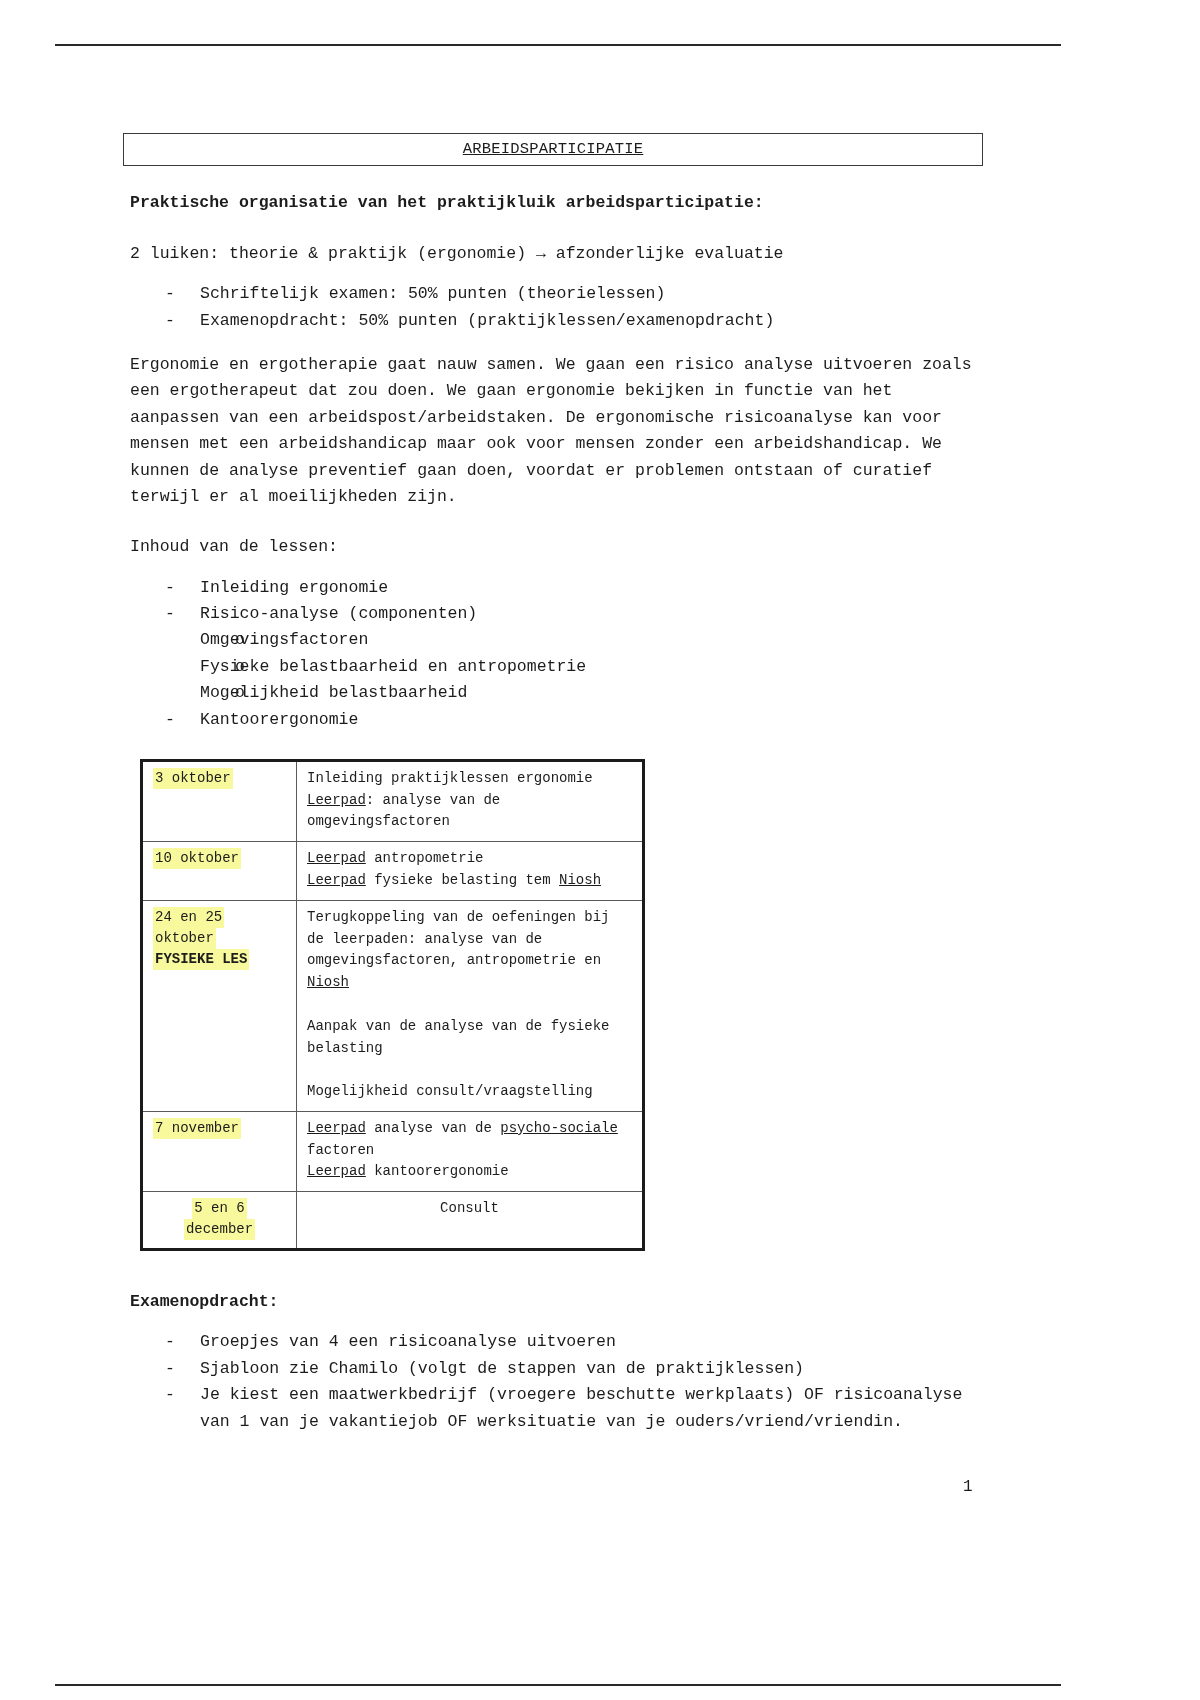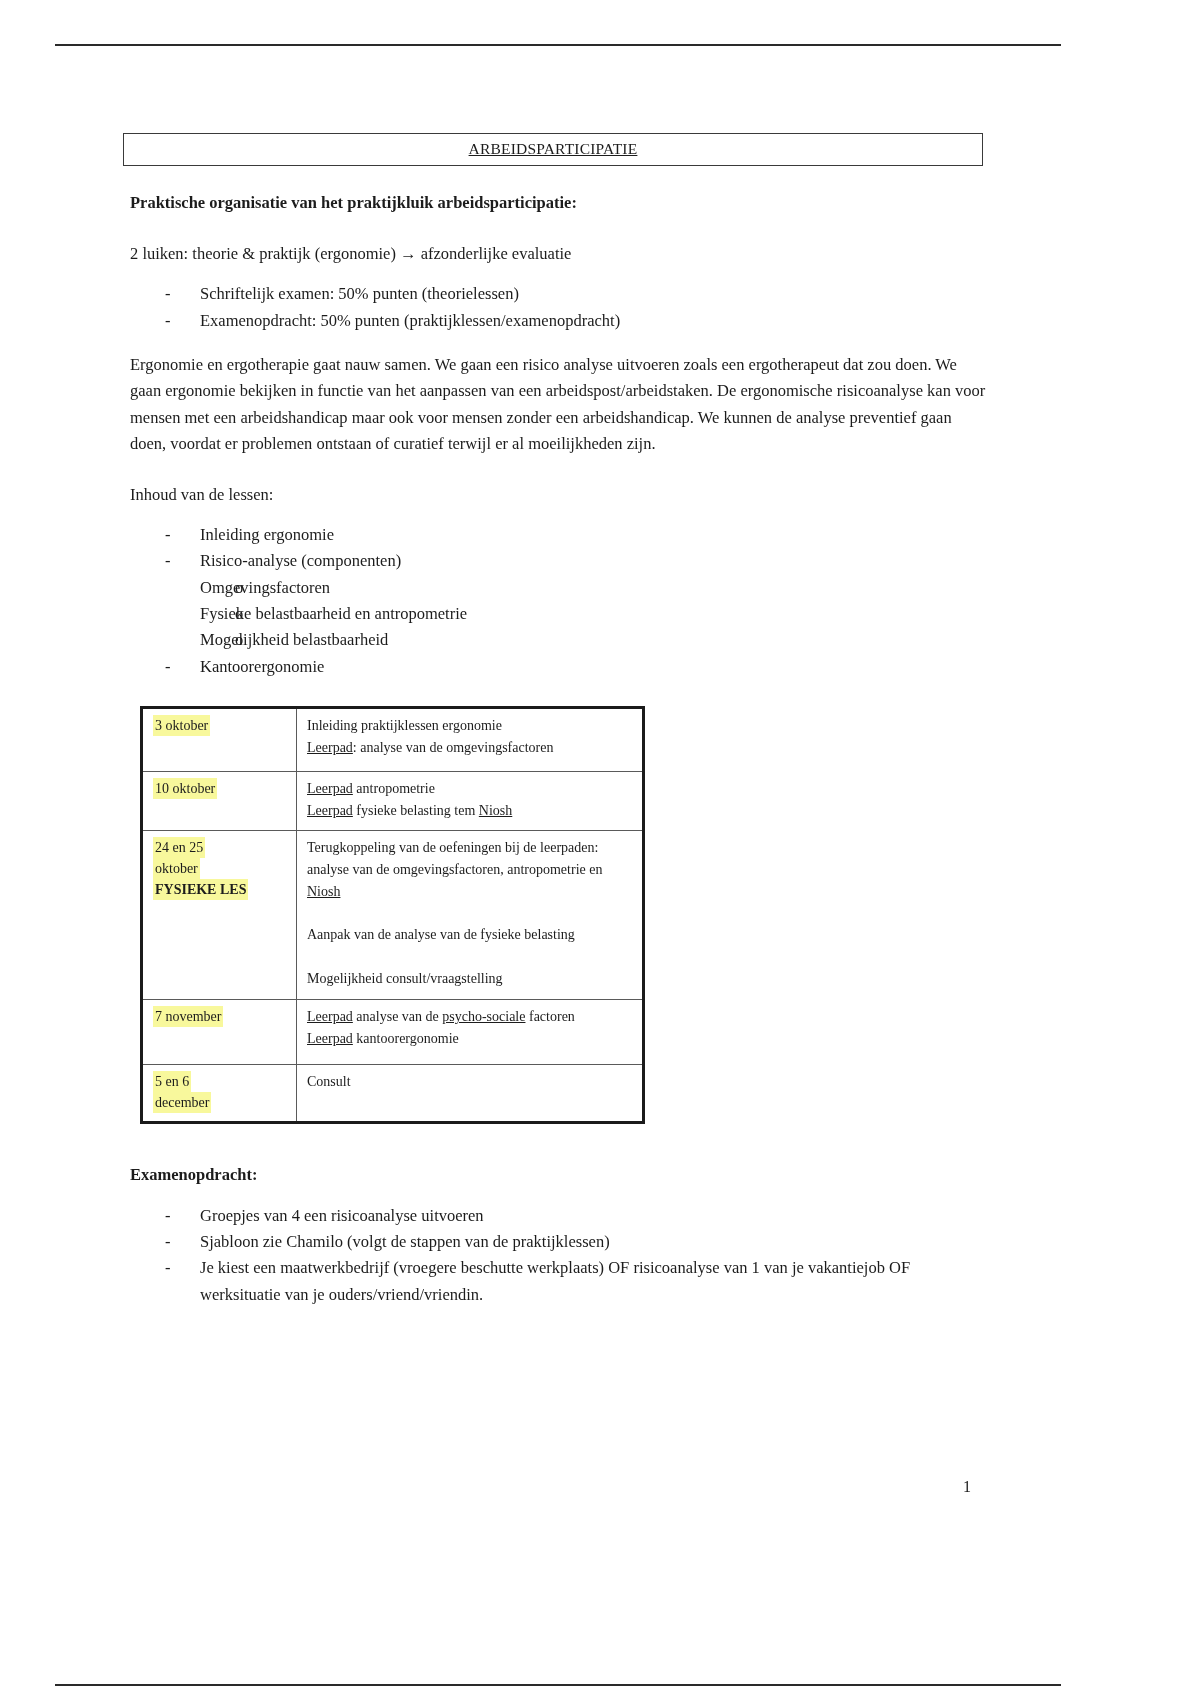--- a/index.html
+++ b/index.html
@@ -1,21 +1,21 @@
 <!DOCTYPE html>
 <html><head>
 <meta charset="utf-8">
 <style>
   html, body { margin: 0; padding: 0; background: #ffffff; }
   .page {
     position: relative;
     width: 1200px;
     height: 1700px;
     background: #ffffff;
-    font-family: Liberation Serif, serif;
+    font-family: Liberation Mono, monospace;
     color: #1c1c1c;
     overflow: hidden;
   }
   .top-rule, .bottom-rule {
     position: absolute;
     left: 55px;
     width: 1006px;
     border-top: 2px solid #2a2a2a;
   }
   .top-rule { top: 44px; }
@@ -66,21 +66,21 @@
   table.schedule td {
     border: 1px solid #5a5a5a;
     vertical-align: top;
     padding: 6px 10px 8px;
   }
   td.datecol { width: 133px; }
   tr.r1 td { height: 48px; }
   tr.r2 td { height: 44px; }
   tr.r3 td { height: 154px; }
   tr.r4 td { height: 50px; }
-  tr.r5 td { height: 36px; }
+  tr.r5 td { height: 36px; text-align: center; }
   .hl {
     background: #f8f89c;
     padding: 0 2px;
     display: inline-block;
   }
   .date-line { line-height: 1.5; }
   .bold { font-weight: bold; }
   .u { text-decoration: underline; margin-top: 16px; }
   .cell-para + .cell-para { margin-top: 22px; }
 

